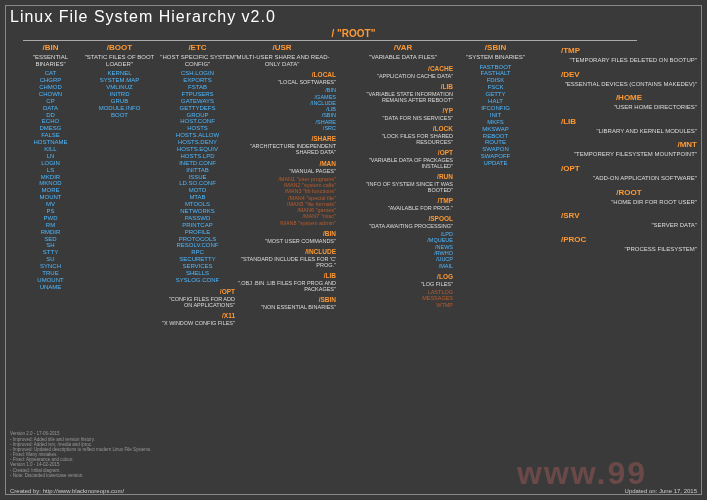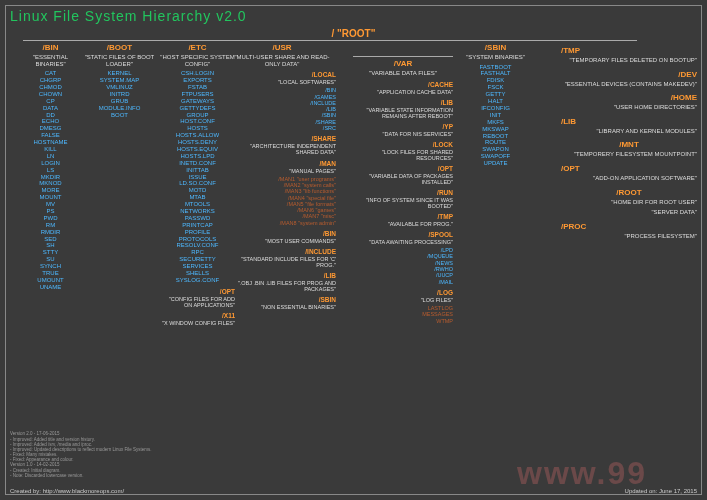--- a/index.html
+++ b/index.html
@@ -1,18 +1,18 @@
 <!DOCTYPE html>
 <html><head>
 <meta charset="utf-8">
 <style>
 *{margin:0;padding:0;box-sizing:border-box}
 body{background:#3a3a3a;font-family:"Segoe UI",Arial,sans-serif;width:707px;height:500px;overflow:hidden;position:relative;color:#fff}
 .frame{position:absolute;inset:5px;border:1px solid #888}
-.title{position:absolute;top:8px;left:10px;font-size:14px;letter-spacing:1px;color:#22c55e}
+.title{position:absolute;top:8px;left:10px;font-size:16px;letter-spacing:1px;color:#ffffff}
 .root{position:absolute;top:28px;left:50%;transform:translateX(-50%);font-size:10px;color:#ff9933;font-weight:bold}
 .canvas{position:absolute;top:40px;left:8px;right:8px;bottom:25px}
 .col{position:absolute;top:0}
 .hdr{font-size:8px;color:#ff9933;font-weight:bold;text-align:center;margin-bottom:2px;border-top:1px solid #aaa;padding-top:2px}
 .desc{font-size:6px;color:#ddd;text-align:center;margin-bottom:3px;line-height:1.1}
 .items{font-size:6px;color:#4db8ff;line-height:1.15;text-align:center}
 .sub{margin-top:4px}
 .subhdr{font-size:6.5px;color:#ff9933;font-weight:bold}
 .subdesc{font-size:5.5px;color:#ddd;line-height:1.1;margin:1px 0 2px}
 .subitems{font-size:5.5px;color:#4db8ff;line-height:1.15}
@@ -84,21 +84,21 @@
       </div>
       <div class="sub subr">
         <div class="subhdr">/LIB</div>
         <div class="subdesc">".OBJ .BIN .LIB FILES FOR PROG AND PACKAGES"</div>
       </div>
       <div class="sub subr">
         <div class="subhdr">/SBIN</div>
         <div class="subdesc">"NON ESSENTIAL BINARIES"</div>
       </div>
     </div>
-    <div class="col" style="left: 345px; width: 100px; margin-top: 16px;">
+    <div class="col" style="left: 345px; width: 100px;">
       <div class="hdr">/VAR</div>
       <div class="desc">"VARIABLE DATA FILES"</div>
       <div class="sub subr">
         <div class="subhdr">/CACHE</div>
         <div class="subdesc">"APPLICATION CACHE DATA"</div>
       </div>
       <div class="sub subr">
         <div class="subhdr">/LIB</div>
         <div class="subdesc">"VARIABLE STATE INFORMATION REMAINS AFTER REBOOT"</div>
       </div>
@@ -137,44 +137,45 @@
       <div class="hdr">/SBIN</div>
       <div class="desc">"SYSTEM BINARIES"</div>
       <div class="items">FASTBOOT<br>FASTHALT<br>FDISK<br>FSCK<br>GETTY<br>HALT<br>IFCONFIG<br>INIT<br>MKFS<br>MKSWAP<br>REBOOT<br>ROUTE<br>SWAPON<br>SWAPOFF<br>UPDATE</div>
     </div>
     <div class="col rcol" style="right: 2px; width: 140px; left: auto;">
       <div class="sub subr">
         <div class="hdr" style="border:none;text-align:left;padding-left:4px">/TMP</div>
         <div class="desc" style="text-align:right">"TEMPORARY FILES DELETED ON BOOTUP"</div>
       </div>
       <div class="sub subr">
-        <div class="hdr" style="border:none;text-align:right;padding-left:4px">/DEV</div>
+        <div class="hdr" style="border:none;text-align:left;padding-left:4px">/DEV</div>
         <div class="desc" style="text-align:right">"ESSENTIAL DEVICES (CONTAINS MAKEDEV)"</div>
       </div>
       <div class="sub subr">
-        <div class="hdr" style="border:none;text-align:right;padding-left:4px">/HOME</div>
+        <div class="hdr" style="border:none;text-align:center;padding-left:4px">/HOME</div>
         <div class="desc" style="text-align:right">"USER HOME DIRECTORIES"</div>
       </div>
       <div class="sub subr">
         <div class="hdr" style="border:none;text-align:left;padding-left:4px">/LIB</div>
         <div class="desc" style="text-align:right">"LIBRARY AND KERNEL MODULES"</div>
       </div>
       <div class="sub subr">
-        <div class="hdr" style="border:none;text-align:center;padding-left:4px">/MNT</div>
+        <div class="hdr" style="border:none;text-align:right;padding-left:4px">/MNT</div>
         <div class="desc" style="text-align:right">"TEMPORERY FILESYSTEM MOUNTPOINT"</div>
       </div>
       <div class="sub subr">
         <div class="hdr" style="border:none;text-align:left;padding-left:4px">/OPT</div>
         <div class="desc" style="text-align:right">"ADD-ON APPLICATION SOFTWARE"</div>
       </div>
       <div class="sub subr">
         <div class="hdr" style="border:none;text-align:center;padding-left:4px">/ROOT</div>
         <div class="desc" style="text-align:right">"HOME DIR FOR ROOT USER"</div>
       </div>
       <div class="sub subr">
+        <div class="hdr" style="border:none;text-align:left;padding-left:4px">/SRV</div>
         <div class="desc" style="text-align:right">"SERVER DATA"</div>
       </div>
       <div class="sub subr">
         <div class="hdr" style="border:none;text-align:left;padding-left:4px">/PROC</div>
         <div class="desc" style="text-align:right">"PROCESS FILESYSTEM"</div>
       </div>
     </div>
   </div>
 <div class="version" id="ver">Version 2.0 - 17-06-2015<br>- Improved: Added title and version history.<br>- Improved: Added /srv, /media and /proc.<br>- Improved: Updated descriptions to reflect modern Linux File Systems.<br>- Fixed: Many mistakes.<br>- Fixed: Appearance and colour.<br>Version 1.0 - 14-02-2015<br>- Created: Initial diagram.<br>- Note: Discarded lowercase version.</div>
 <div class="footer-l">Created by: http://www.blackmoreops.com/</div>

